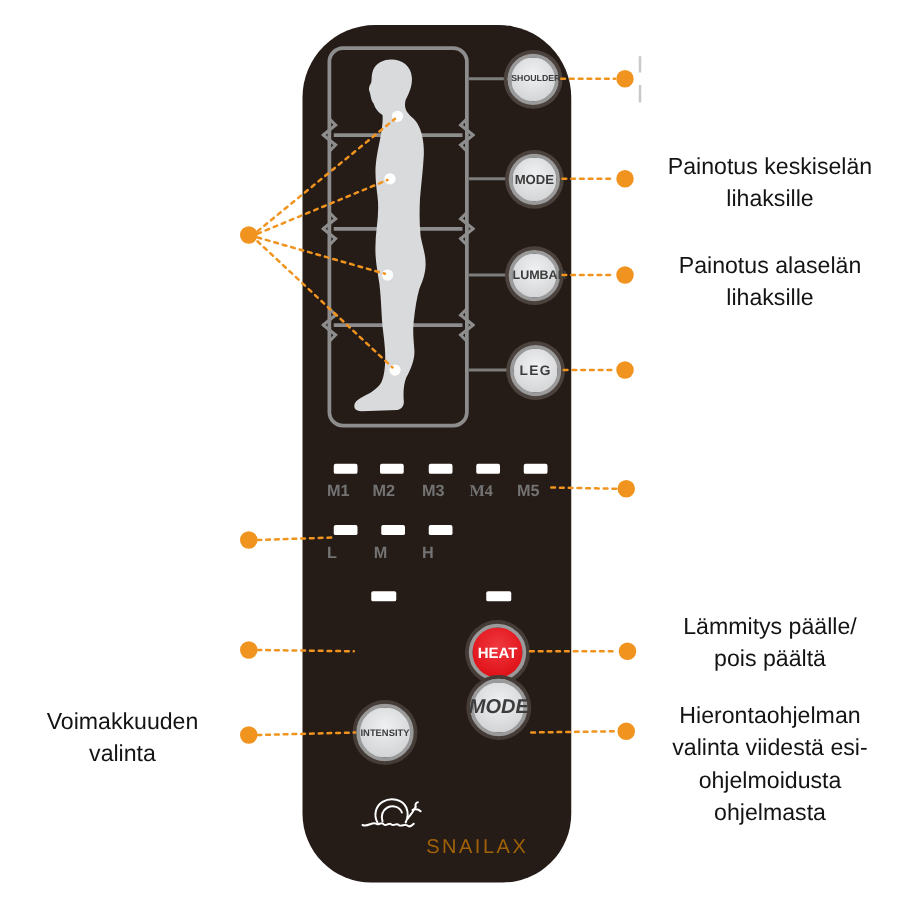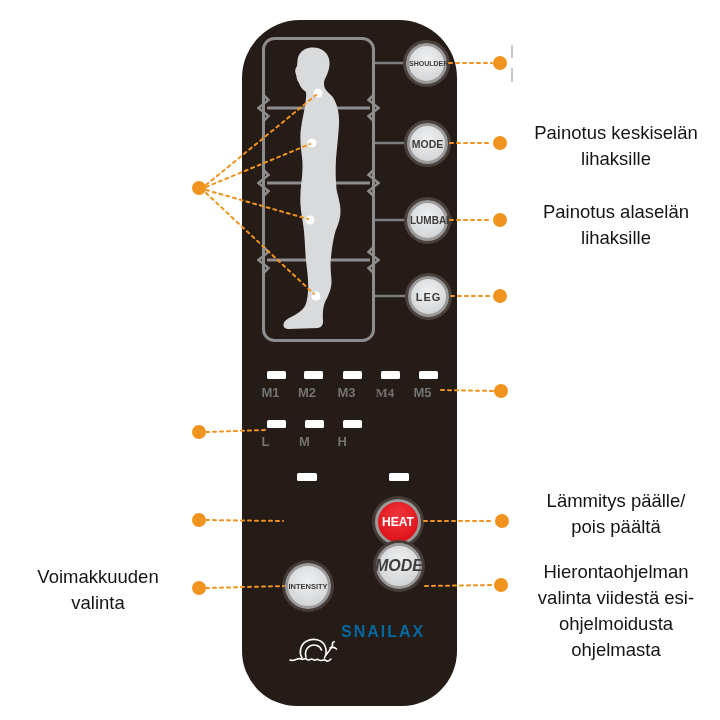--- a/index.html
+++ b/index.html
@@ -26,22 +26,22 @@
   
   .cbtn{position:absolute;width:40px;height:40px;border-radius:50%;
         background:radial-gradient(circle at 50% 38%,#eff0f2 0%,#d5d7d9 70%,#c3c5c7 100%);
         border:3px solid #9a9a9a;box-shadow:0 0 0 3px #463c37;
         display:flex;align-items:center;justify-content:center;
         color:#3c3c3c;font-weight:bold;text-align:center;}
   .cbtn.heat{background:radial-gradient(circle at 50% 38%,#f0393f 0%,#e2171e 65%,#c90e15 100%);
              color:#ffffff;text-align:right;}
 
   
-  .brand-text{position:absolute;left:341px;top:623px;color:#0369a1;
-              font-size:16px;font-weight:bold;letter-spacing:2px;}
+  .brand-text{position:absolute;left:341px;top:669px;color:#a16207;
+              font-size:16px;font-weight:normal;letter-spacing:2px;}
 
   
   .lbl{position:absolute;color:#141414;font-size:18.5px;line-height:26px;
        text-align:center;white-space:pre-line;}
   .col-left{left:0;width:196px;}
   .col-right{left:512px;width:208px;}
 
   .overlay{position:absolute;left:0;top:0;pointer-events:none;}
 </style>
 </head>

